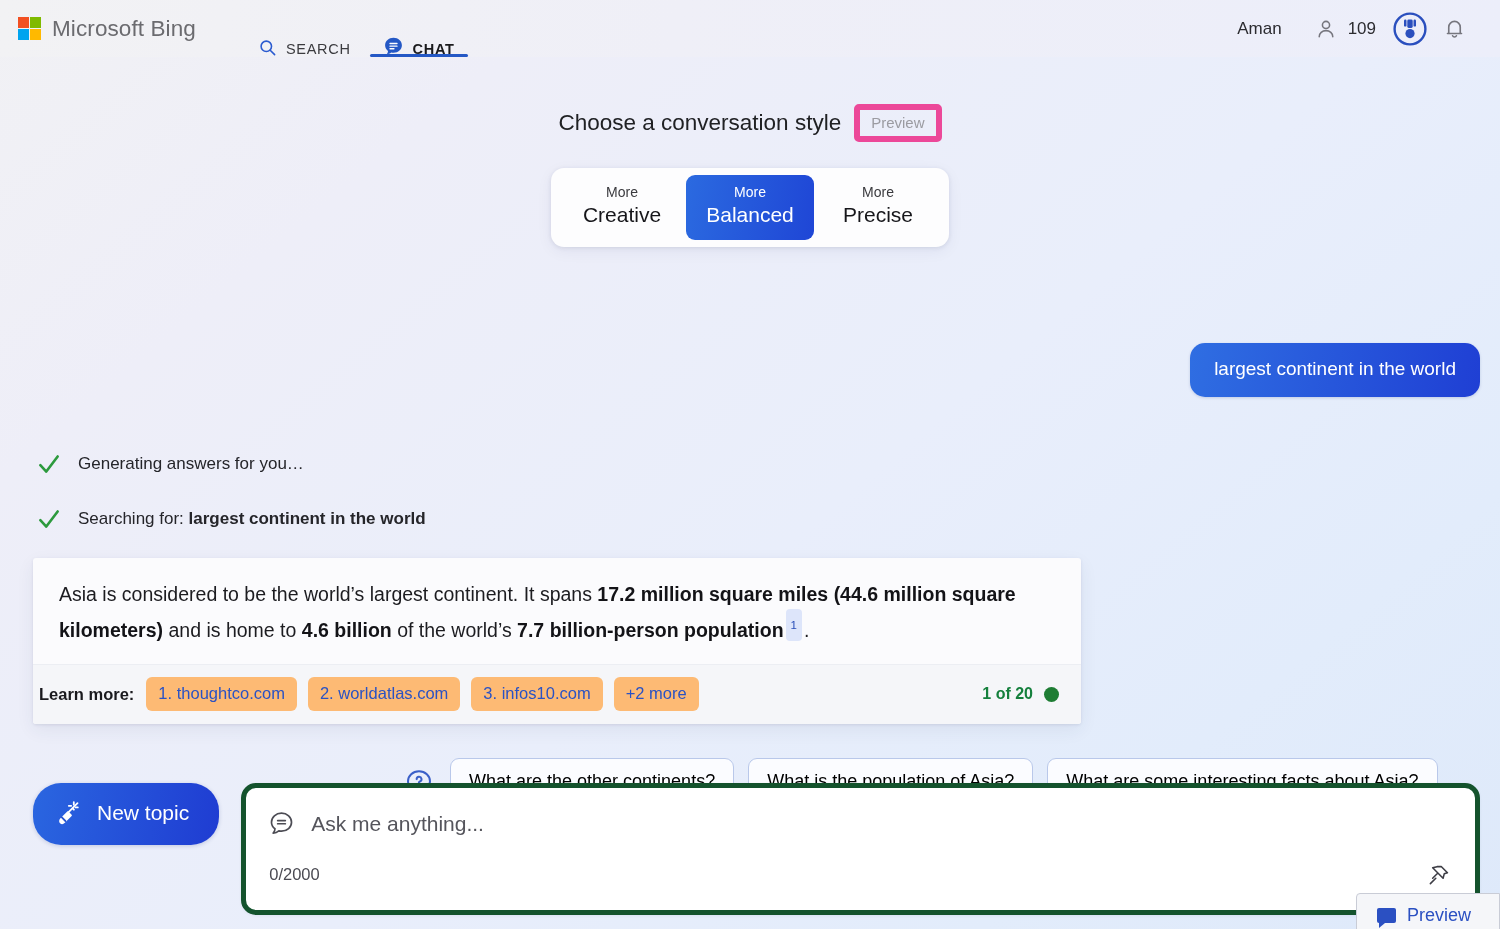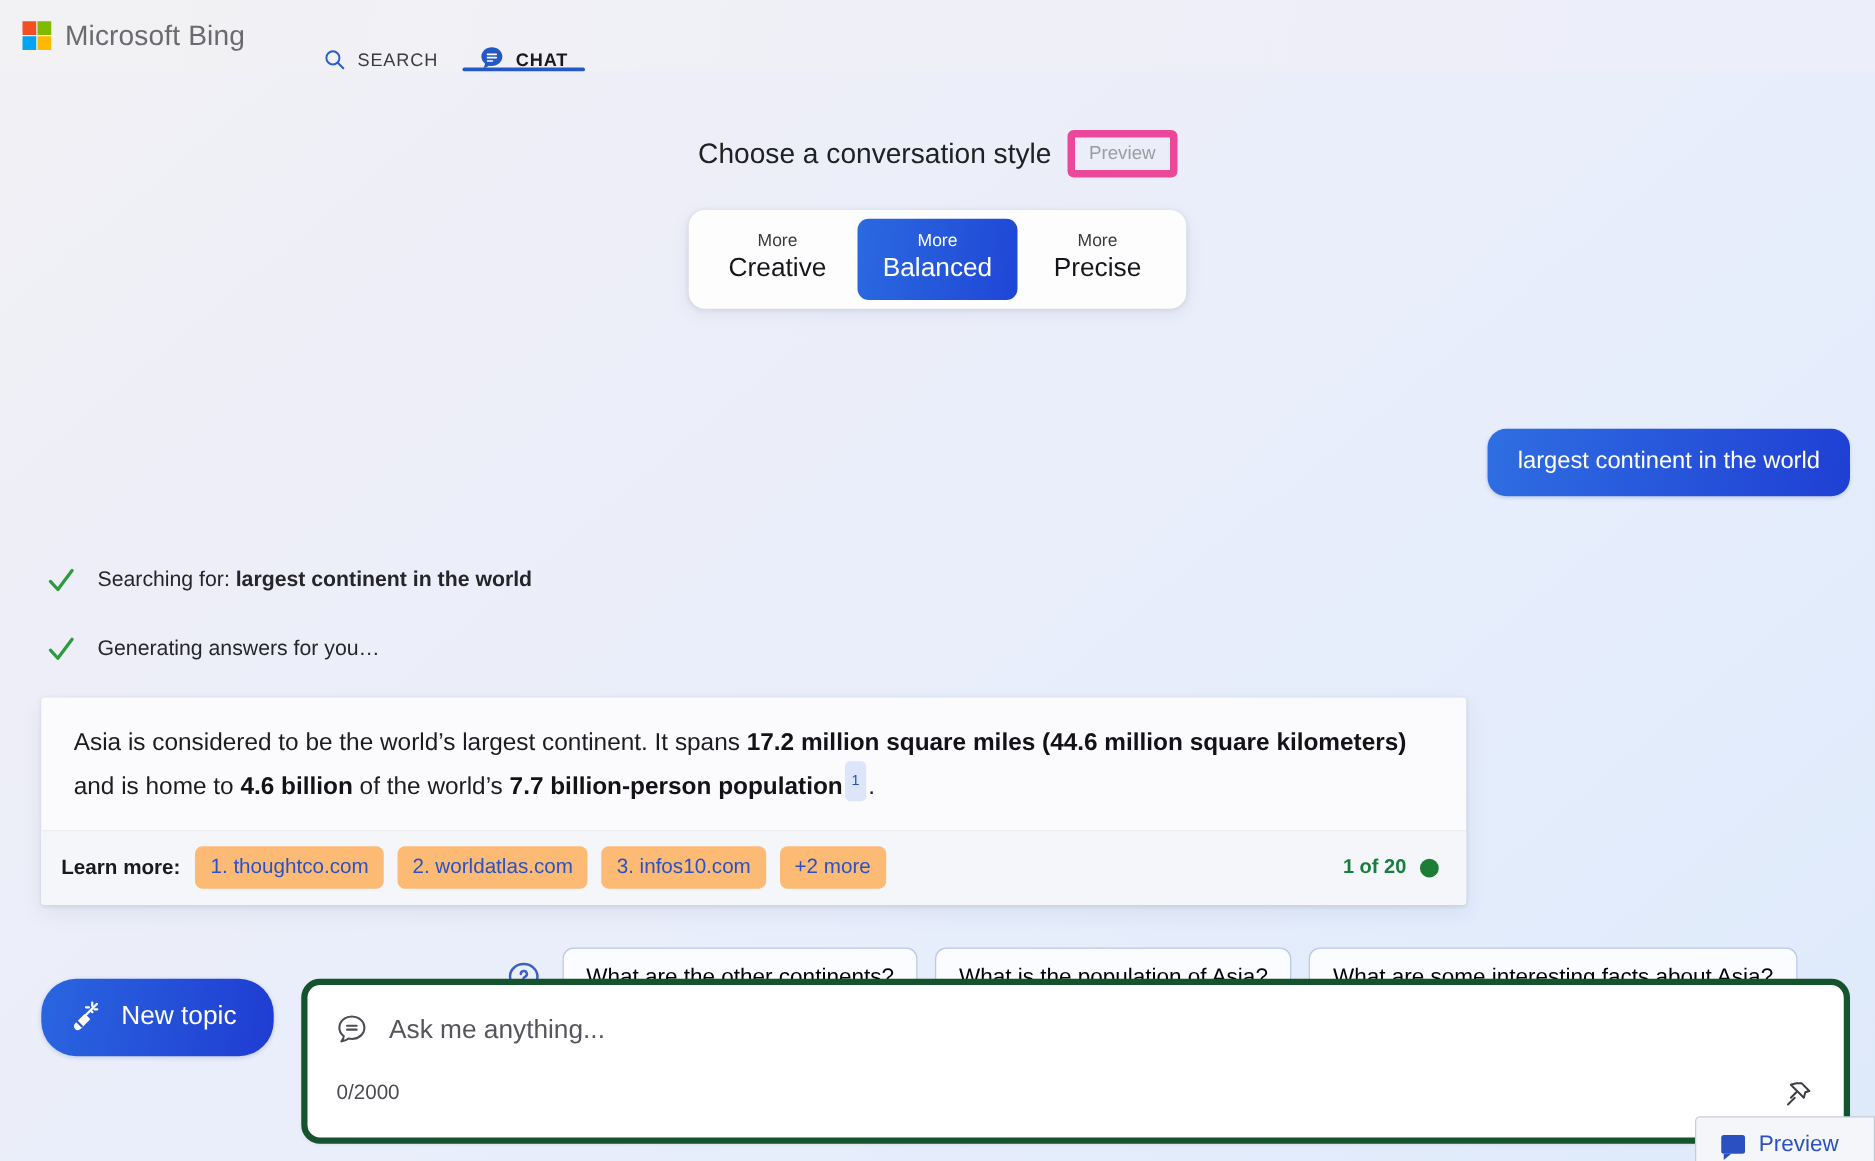--- a/index.html
+++ b/index.html
@@ -95,39 +95,39 @@
 
   .status-list { margin-top: 46px; padding-left: 36px; }
   .status-row { display: flex; align-items: center; gap: 16px; height: 42px; margin-bottom: 13px; }
   .status-text { font-size: 17px; color: #25252a; }
   .status-text b { font-weight: bold; }
   .check { width: 26px; height: 26px; display:block; }
 
   
   .answer-card {
     margin: 18px 0 0 33px;
-    width: 1140px;
+    width: 1048px;
     background: #fbfbfd;
     border-radius: 3px;
     box-shadow: 0 1px 3px rgba(40,50,90,.10), 0 6px 18px rgba(40,50,90,.07);
     overflow: hidden;
   }
   .answer-body { padding: 21px 26px 20px; }
   .answer-text { font-size: 19.5px; line-height: 30px; color: #1c1c20; }
   .answer-text b { font-weight: bold; color: #131317; }
   .cite {
     display: inline-block; background: #dde5fa; color: #2b4fb8;
     font-size: 11.5px; border-radius: 4px;
     padding: 1px 5px; vertical-align: super; margin: 0 2px;
   }
   .answer-footer {
     border-top: 1px solid #eceef3;
     background: #f5f6f9;
     display: flex; align-items: center;
-    padding: 12px 22px 13px 16px;
+    padding: 12px 22px 13px 6px;
   }
   .learn-more-label { font-size: 16.5px; font-weight: bold; color: #1a1a1e; margin-right: 12px; }
   .source-chip {
     background: #fdba74; color: #2a52c4;
     font-size: 16.5px; border-radius: 6px;
     padding: 7px 12px 8px; margin-right: 11px;
     cursor: pointer; white-space: nowrap;
   }
   .page-indicator { margin-left: auto; display: flex; align-items: center; gap: 11px; }
   .page-indicator span { font-size: 16px; font-weight: bold; color: #15803d; }
@@ -219,20 +219,45 @@
         <path d="M12 2C6.6 2 2.4 5.9 2.4 10.6c0 2.6 1.3 4.9 3.3 6.4 0 1.3-.6 2.9-1.6 4 2.1-.2 4-1.1 5.3-2.1.8.2 1.7.3 2.6.3 5.4 0 9.6-3.9 9.6-8.6S17.4 2 12 2z" fill="#2458c5"></path>
         <line x1="8" y1="8.6" x2="16" y2="8.6" stroke="#fff" stroke-width="1.5" stroke-linecap="round"></line>
         <line x1="8" y1="11.6" x2="16" y2="11.6" stroke="#fff" stroke-width="1.5" stroke-linecap="round"></line>
         <line x1="8" y1="14.6" x2="12.5" y2="14.6" stroke="#fff" stroke-width="1.5" stroke-linecap="round"></line>
       </svg>
       <span class="nav-label">CHAT</span>
       <div class="nav-underline"></div>
     </div>
   </div>
 
+  <div class="header-right">
+    <div class="user-name">Aman</div>
+    <div class="hr-icon">
+      <svg width="22" height="22" viewBox="0 0 24 24" fill="none" stroke="#76767e" stroke-width="1.7">
+        <circle cx="12" cy="7.6" r="3.9"></circle>
+        <path d="M4.6 20.4c0-4 3.3-6.6 7.4-6.6s7.4 2.6 7.4 6.6" stroke-linecap="round"></path>
+      </svg>
+    </div>
+    <div class="rewards-count">109</div>
+    <div class="hr-icon">
+      <svg width="36" height="36" viewBox="0 0 36 36">
+        <circle cx="18" cy="18" r="15.4" fill="none" stroke="#2a4fbe" stroke-width="2.4"></circle>
+        <rect x="12" y="8.6" width="2.5" height="7" rx="1.2" fill="#2a4fbe"></rect>
+        <rect x="21.5" y="8.6" width="2.5" height="7" rx="1.2" fill="#2a4fbe"></rect>
+        <rect x="15.3" y="8.6" width="5.4" height="8.4" rx="1.4" fill="#2a4fbe"></rect>
+        <circle cx="18" cy="22.6" r="4.6" fill="#2a4fbe"></circle>
+      </svg>
+    </div>
+    <div class="hr-icon">
+      <svg width="23" height="23" viewBox="0 0 24 24" fill="none" stroke="#76767e" stroke-width="1.7">
+        <path d="M6 17.2V10.6a6 6 0 0 1 12 0v6.6h1.3H4.7H6z" stroke-linejoin="round"></path>
+        <path d="M10 19.6a2.2 2.2 0 0 0 4 0" stroke-linecap="round"></path>
+      </svg>
+    </div>
+  </div>
 </div>
 
 <div class="style-section">
   <div class="style-heading-row">
     <div class="style-heading">Choose a conversation style</div>
     <div class="preview-badge">Preview</div>
   </div>
   <div class="style-toggle">
     <div class="style-opt">
       <div class="more">More</div>
@@ -253,29 +278,29 @@
 
   <div class="user-row">
     <div class="user-bubble">largest continent in the world</div>
   </div>
 
   <div class="status-list">
     <div class="status-row">
       <svg class="check" viewBox="0 0 24 24" fill="none" stroke="#2c9a3d" stroke-width="2.4" stroke-linecap="round" stroke-linejoin="round">
         <polyline points="4,13 9.5,19 20,5"></polyline>
       </svg>
+      <div class="status-text">Generating answers for you…</div>
+    </div>
+    <div class="status-row">
+      <svg class="check" viewBox="0 0 24 24" fill="none" stroke="#2c9a3d" stroke-width="2.4" stroke-linecap="round" stroke-linejoin="round">
+        <polyline points="4,13 9.5,19 20,5"></polyline>
+      </svg>
       <div class="status-text">
         <span>Searching for: </span><b>largest continent in the world</b>
       </div>
-    </div>
-    <div class="status-row">
-      <svg class="check" viewBox="0 0 24 24" fill="none" stroke="#2c9a3d" stroke-width="2.4" stroke-linecap="round" stroke-linejoin="round">
-        <polyline points="4,13 9.5,19 20,5"></polyline>
-      </svg>
-      <div class="status-text">Generating answers for you…</div>
     </div>
   </div>
 
   <div class="answer-card">
     <div class="answer-body">
       <div class="answer-text"><span>Asia is considered to be the world’s largest continent. It spans </span><b>17.2 million square miles (44.6 million square kilometers)</b><span> and is home to </span><b>4.6 billion</b><span> of the world’s </span><b>7.7 billion-person population</b><span class="cite">1</span><span>.</span></div>
     </div>
     <div class="answer-footer">
       <div class="learn-more-label">Learn more:</div>
       <div class="source-chip">1. thoughtco.com</div>

